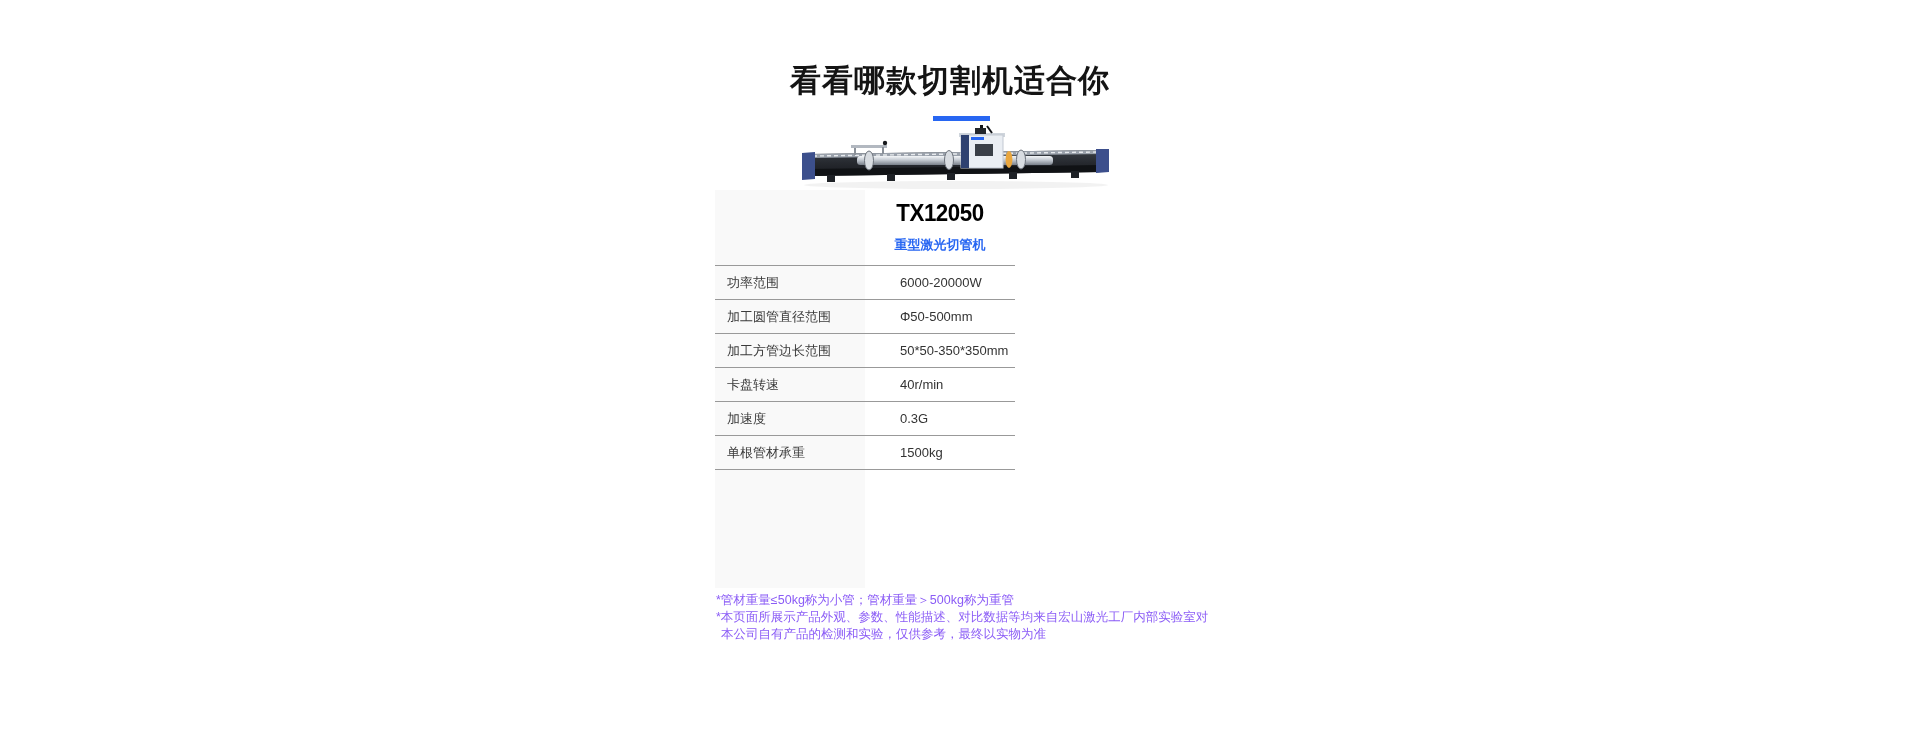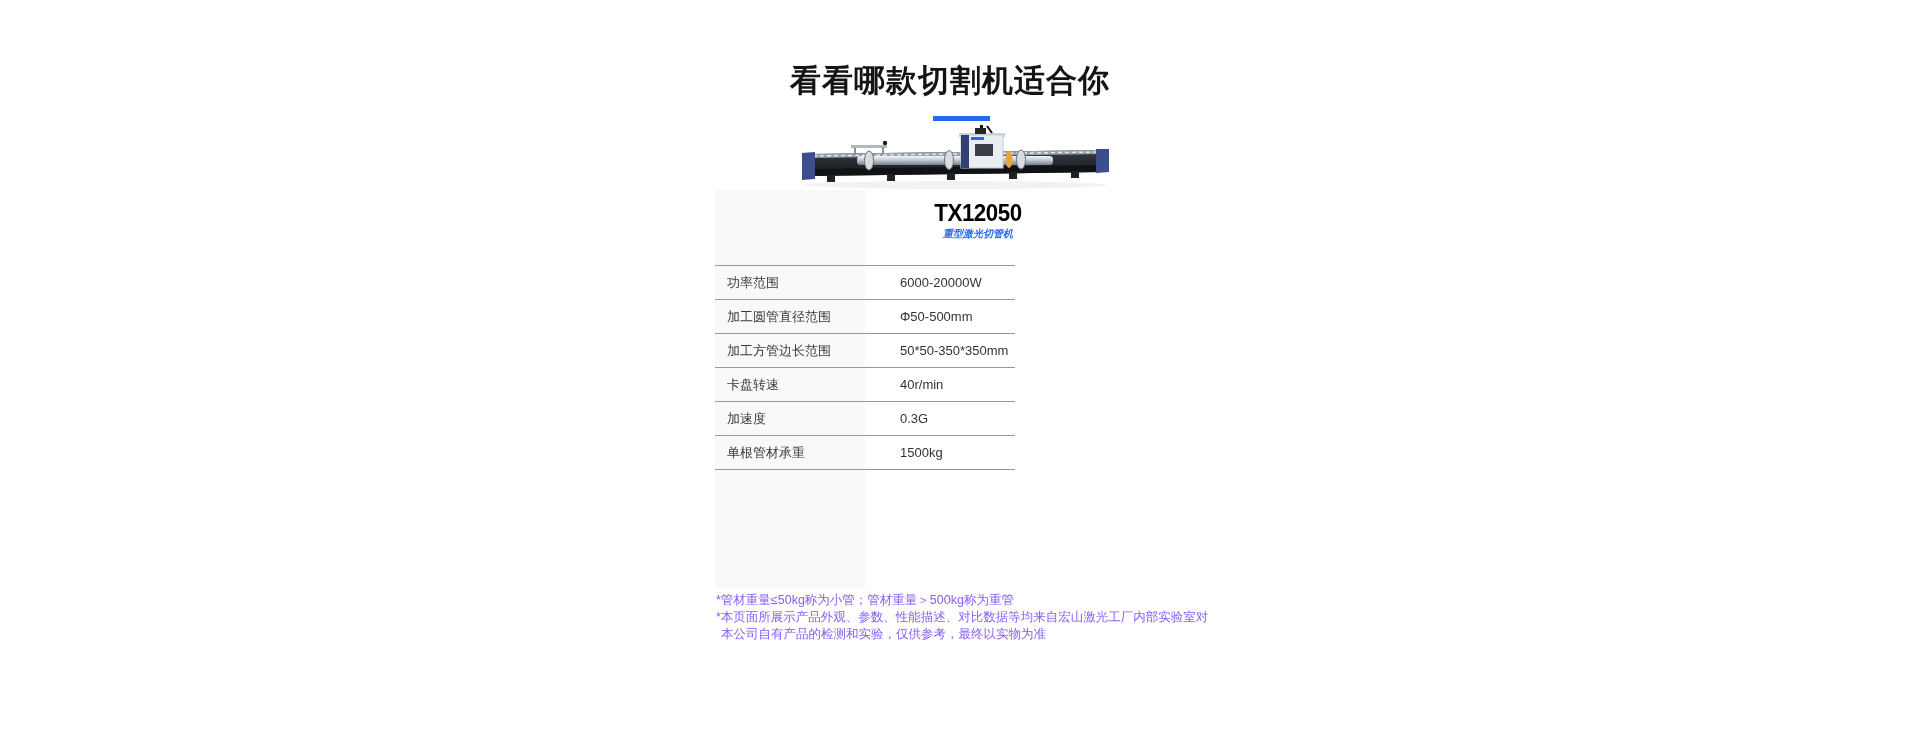--- a/index.html
+++ b/index.html
@@ -8,24 +8,24 @@
   .stage { position: relative; width: 1900px; height: 730px; background: #fff; }
 
   .section-title { position: absolute; top: 60px; left: 0; right: 0;
     text-align: center; font-size: 31px; font-weight: 700; color: #141414;
     letter-spacing: 1px; }
   .title-underline { position: absolute; top: 116px; left: 933px; width: 57px;
     height: 5px; background: #2766f2; }
 
   .machine-wrap { position: absolute; left: 799px; top: 125px; width: 314px; height: 68px; }
 
-  .product-head { position: absolute; left: 903px; top: 199px; width: 150px; text-align: center; }
+  .product-head { position: absolute; left: 865px; top: 199px; width: 150px; text-align: center; }
   .product-model { font-size: 24px; font-weight: 700; color: #000;
     letter-spacing: -0.5px; transform: scaleX(0.93); transform-origin: center; }
-  .product-category { font-size: 10px; font-weight: 700; color: #2766f2; font-style: italic; }
+  .product-category { margin-top: 9px; font-size: 13px; font-weight: 700; color: #2766f2; }
 
   .label-band { position: absolute; left: 715px; top: 190px; width: 150px; height: 398px;
     background: #f9f9f9; }
 
   .spec-table { position: absolute; left: 715px; top: 265px; width: 300px;
     border-top: 1px solid #999; }
   .spec-row { display: flex; width: 300px; height: 34px; border-bottom: 1px solid #999; }
   .spec-label { width: 150px; padding-left: 12px; font-size: 13px; color: #3a3a3a;
     line-height: 33px; white-space: nowrap; }
   .spec-value { width: 150px; padding-left: 35px; font-size: 13px; color: #333;

